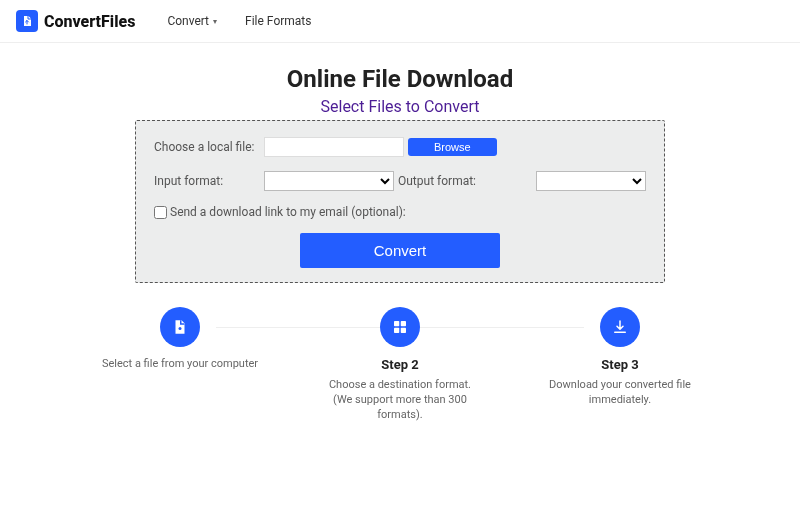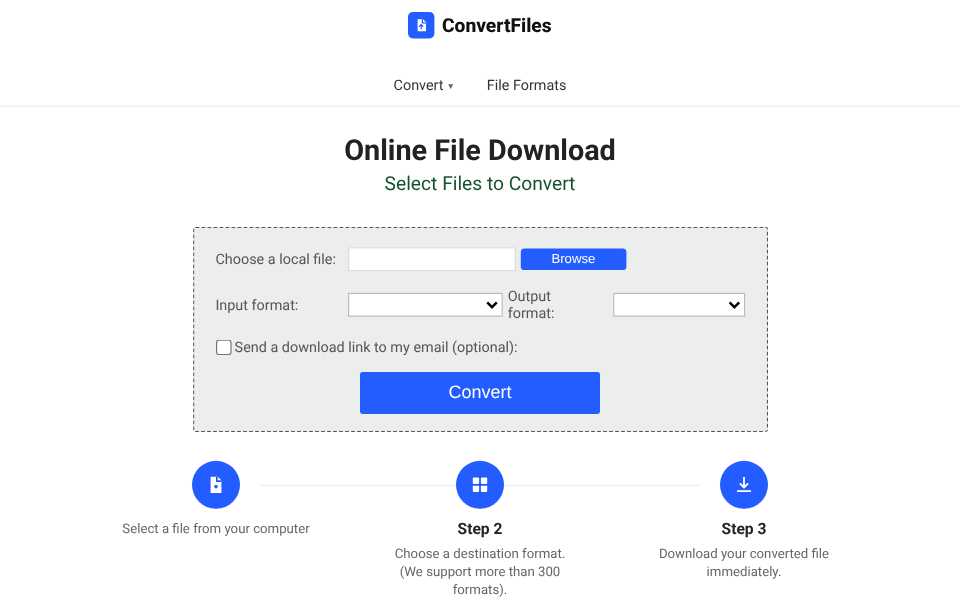--- a/index.html
+++ b/index.html
@@ -6,25 +6,23 @@
     body {
       font-family: -apple-system, BlinkMacSystemFont, "Segoe UI", Roboto, Helvetica, Arial, sans-serif;
       background: #fff;
       color: #222;
       width: 800px;
       height: 505px;
       overflow: hidden;
     }
     header {
       display: flex;
-      align-items: center;
       padding: 10px 16px 10px 16px;
       border-bottom: 1px solid #eee;
       gap: 32px;
-      flex-direction: column;
     }
     .logo {
       display: flex;
       align-items: center;
       gap: 6px;
     }
     .logo-icon {
       width: 22px;
       height: 22px;
       background: #235dff;
@@ -42,26 +40,26 @@
     h1.page-title {
       text-align: center;
       font-size: 24px;
       font-weight: 700;
       margin: 6px 0 4px 0;
     }
     .subtitle {
       text-align: center;
       font-size: 16px;
       font-weight: 400;
-      color: #14532d;
-      margin-bottom: 27px;
+      color: #4c1d95;
+      margin-bottom: 4px;
     }
     .panel-wrap { display: flex; justify-content: center; }
     .panel {
-      width: 479px;
+      width: 530px;
       background: #eceded;
       border: 1.5px dashed #555;
       border-radius: 2px;
       padding: 16px 18px 14px 18px;
     }
     .row { display: flex; align-items: center; margin-bottom: 14px; }
     .row-label {
       font-size: 12px;
       color: #555;
       width: 110px;

